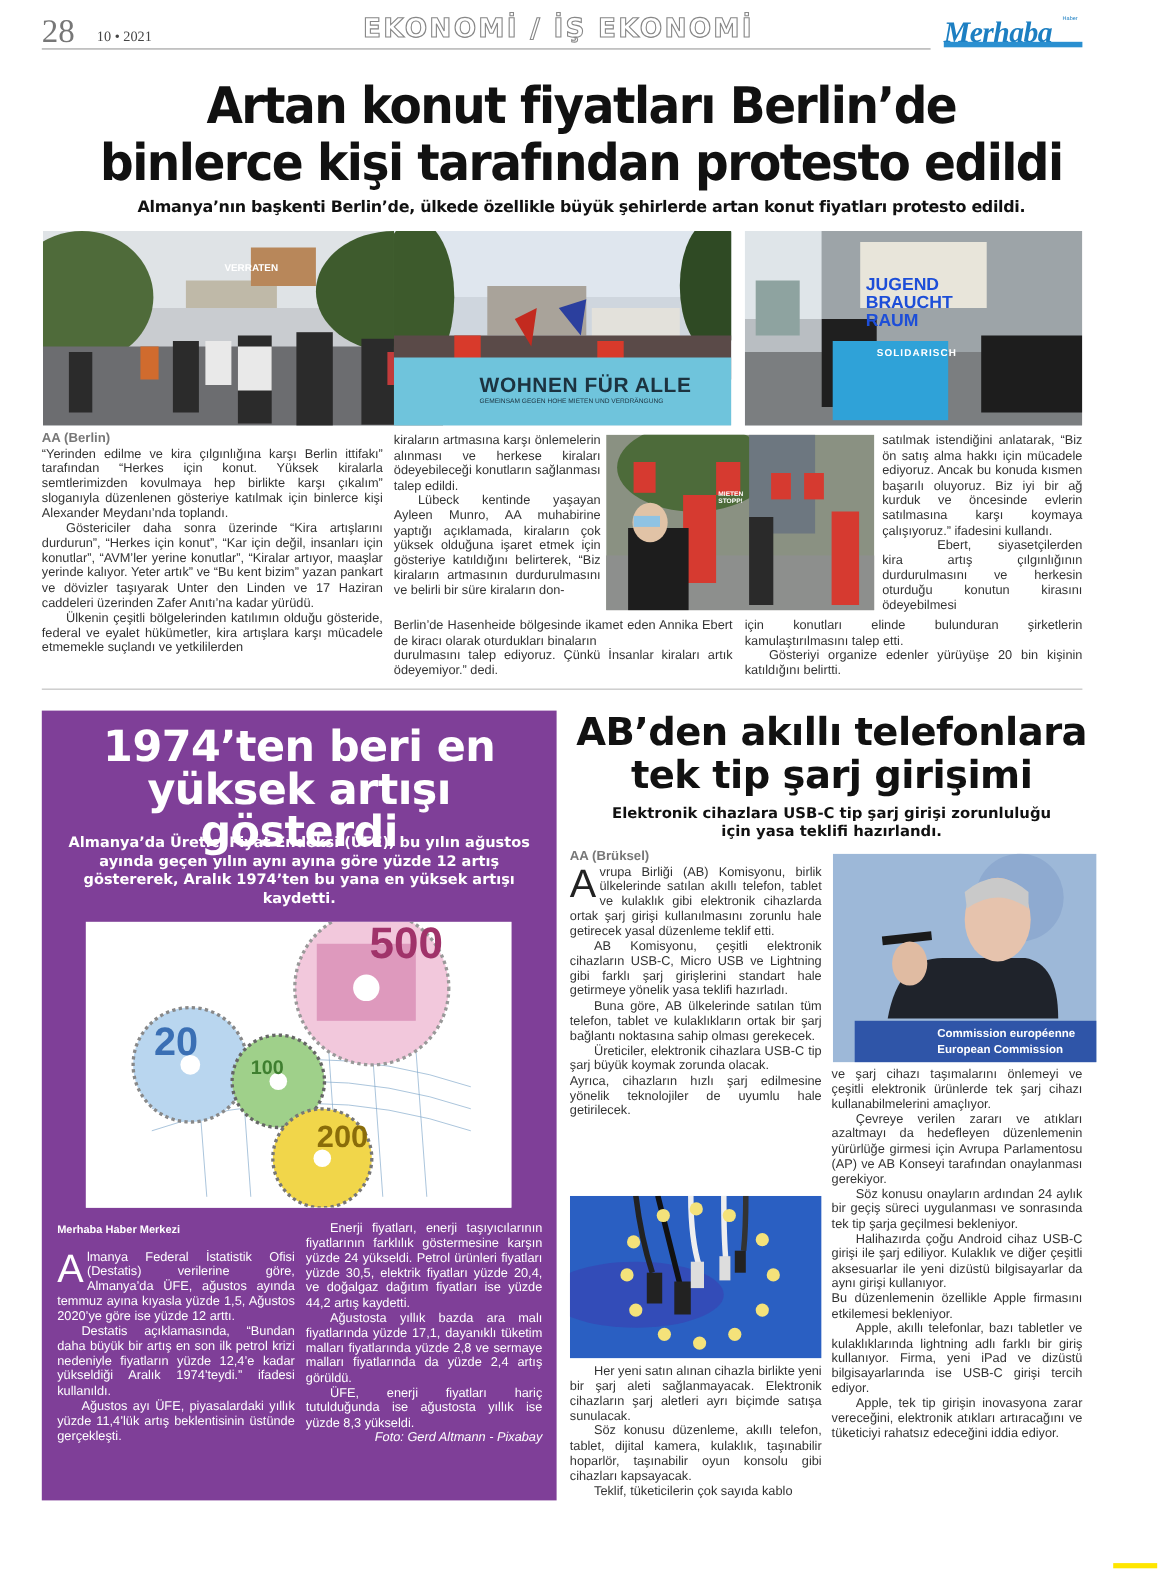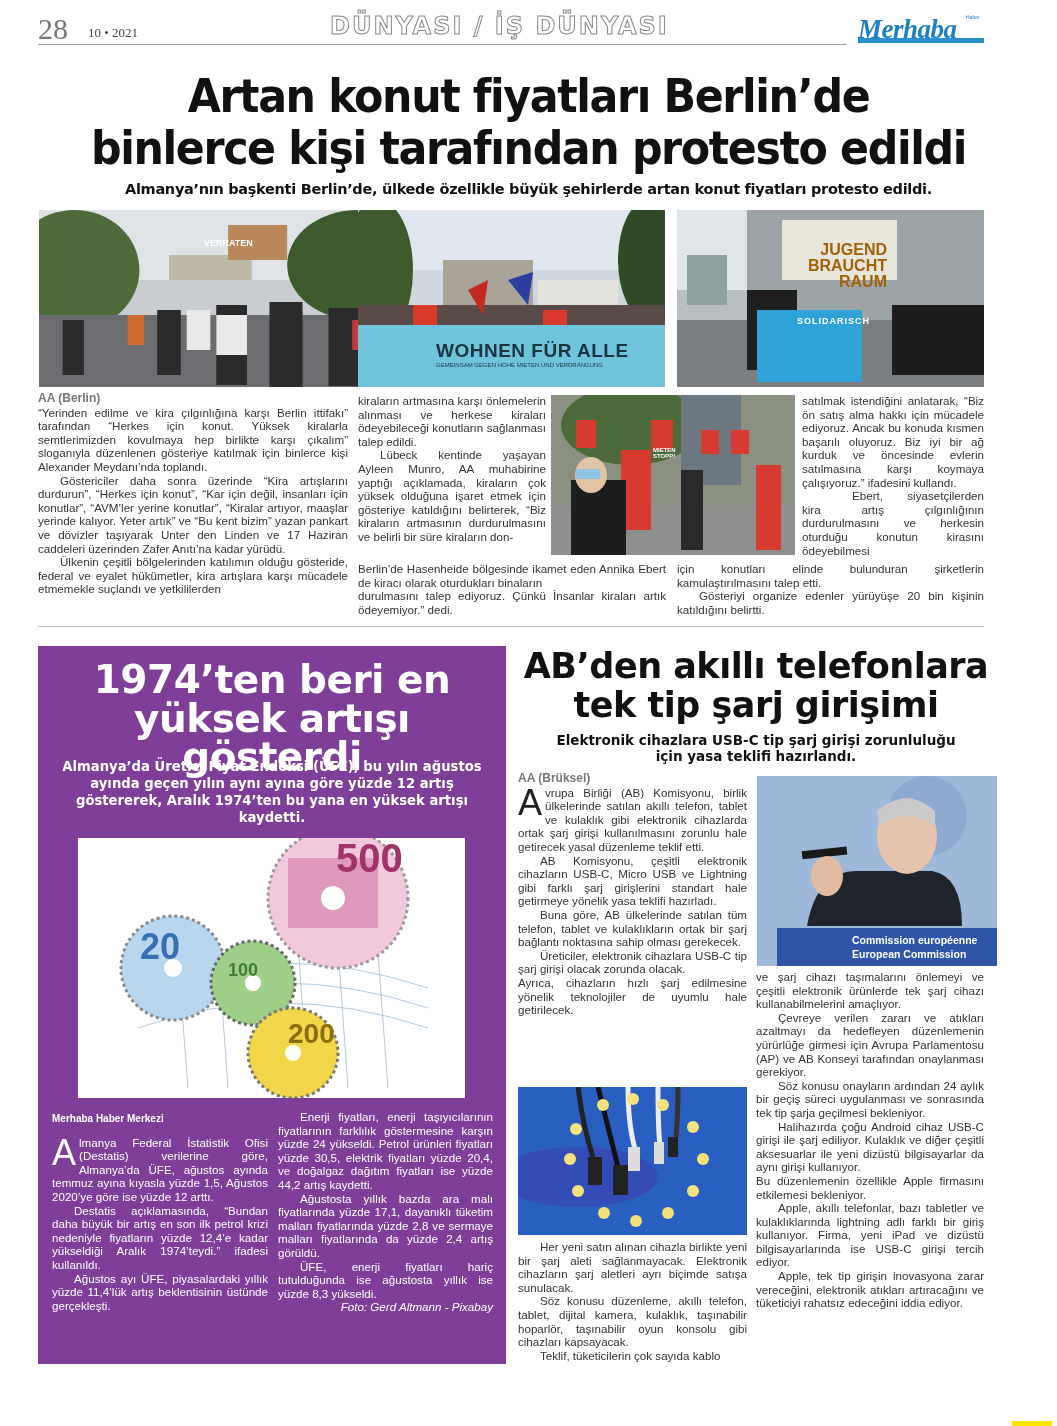--- a/index.html
+++ b/index.html
@@ -37,21 +37,21 @@
   
   .h2{left:512px;width:488px;text-align:center;font-family:"DejaVu Sans",sans-serif;font-weight:bold;font-size:35px;line-height:40px;color:#111;letter-spacing:-0.5px;}
   .h2-sub{left:512px;width:488px;text-align:center;font-family:"DejaVu Sans",sans-serif;font-weight:bold;font-size:13.5px;line-height:16px;color:#111;}
   .yellow{left:1012px;top:1421px;width:40px;height:5px;background:#ffe600;}
 </style>
 </head>
 <body>
 
 <div class="abs pg-num">28</div>
 <div class="abs pg-date">10 • 2021</div>
-<div class="abs section-title">DÜNYASI / İŞ DÜNYASI</div>
+<div class="abs section-title">EKONOMİ / İŞ EKONOMİ</div>
 <div class="abs header-rule"></div>
 <div class="abs logo">Merhaba</div>
 <div class="abs logo-tag">Haber</div>
 <div class="abs logo-bar"></div>
 
 <div class="abs h1" style="top:70px;">Artan konut fiyatları Berlin’de</div>
 <div class="abs h1" style="top:122px;">binlerce kişi tarafından protesto edildi</div>
 <div class="abs h1-sub">Almanya’nın başkenti Berlin’de, ülkede özellikle büyük şehirlerde artan konut fiyatları protesto edildi.</div>
 
 <div class="abs photo" style="left:39px;top:210px;width:364px;height:177px;">
@@ -104,21 +104,21 @@
     <rect width="307" height="177" fill="#b9bec2"></rect>
     <rect width="70" height="80" fill="#dfe5e9"></rect>
     <rect x="70" y="0" width="237" height="110" fill="#9da4a8"></rect>
     <rect x="10" y="45" width="40" height="50" fill="#8ea3a0"></rect>
     <rect x="105" y="10" width="115" height="60" fill="#e8e5da"></rect>
     <rect x="0" y="110" width="307" height="67" fill="#7b7e80"></rect>
     <rect x="70" y="80" width="50" height="80" fill="#1f1f1f"></rect>
     <rect x="80" y="100" width="105" height="72" fill="#2fa2d8"></rect>
     <rect x="215" y="95" width="92" height="70" fill="#1d1d1d"></rect>
   </svg>
-  <div class="abs" style="left:110px;top:32px;font-size:16px;font-weight:bold;color:#a16207;width:100px;line-height:16px;text-align:right;">JUGEND BRAUCHT RAUM</div>
+  <div class="abs" style="left:110px;top:42px;font-size:16px;font-weight:bold;color:#1d4ed8;width:100px;line-height:16px;">JUGEND BRAUCHT RAUM</div>
   <div class="abs" style="left:120px;top:106px;font-size:9px;font-weight:bold;color:#fff;letter-spacing:1px;">SOLIDARISCH</div>
 </div>
 
 <div class="abs txt" style="left:38px;top:392px;width:310px;">
   <div class="byline">AA (Berlin)</div>
   <p>“Yerinden edilme ve kira çılgınlığına karşı Berlin ittifakı” tarafından “Herkes için konut. Yüksek kiralarla semtlerimizden kovulmaya hep birlikte karşı çıkalım” sloganıyla düzenlenen gösteriye katılmak için binlerce kişi Alexander Meydanı’nda toplandı.</p>
   <p class="ind">Göstericiler daha sonra üzerinde “Kira artışlarını durdurun”, “Herkes için konut”, “Kar için değil, insanları için konutlar”, “AVM’ler yerine konutlar”, “Kiralar artıyor, maaşlar yerinde kalıyor. Yeter artık” ve “Bu kent bizim” yazan pankart ve dövizler taşıyarak Unter den Linden ve 17 Haziran caddeleri üzerinden Zafer Anıtı’na kadar yürüdü.</p>
   <p class="ind">Ülkenin çeşitli bölgelerinden katılımın olduğu gösteride, federal ve eyalet hükümetler, kira artışlara karşı mücadele etmemekle suçlandı ve yetkililerden</p>
 </div>
 
@@ -218,21 +218,21 @@
 <div class="abs h2" style="top:646px;">AB’den akıllı telefonlara</div>
 <div class="abs h2" style="top:685px;">tek tip şarj girişimi</div>
 <div class="abs h2-sub" style="top:732px;">Elektronik cihazlara USB-C tip şarj girişi zorunluluğu</div>
 <div class="abs h2-sub" style="top:748px;">için yasa teklifi hazırlandı.</div>
 
 <div class="abs txt" style="left:518px;top:772px;width:229px;">
   <div class="byline">AA (Brüksel)</div>
   <p><span class="dropcap" style="color:#222;">A</span><span>vrupa Birliği (AB) Komisyonu, birlik ülkelerinde satılan akıllı telefon, tablet ve kulaklık gibi elektronik cihazlarda ortak şarj girişi kullanılmasını zorunlu hale getirecek yasal düzenleme teklif etti.</span></p>
   <p class="ind">AB Komisyonu, çeşitli elektronik cihazların USB-C, Micro USB ve Lightning gibi farklı şarj girişlerini standart hale getirmeye yönelik yasa teklifi hazırladı.</p>
   <p class="ind">Buna göre, AB ülkelerinde satılan tüm telefon, tablet ve kulaklıkların ortak bir şarj bağlantı noktasına sahip olması gerekecek.</p>
-  <p class="ind">Üreticiler, elektronik cihazlara USB-C tip şarj girişi olacak zorunda olacak.</p>
+  <p class="ind">Üreticiler, elektronik cihazlara USB-C tip şarj büyük koymak zorunda olacak.</p>
   <p>Ayrıca, cihazların hızlı şarj edilmesine yönelik teknolojiler de uyumlu hale getirilecek.</p>
 </div>
 
 <div class="abs photo" style="left:757px;top:776px;width:240px;height:190px;">
   <svg viewBox="0 0 240 190" preserveAspectRatio="none">
     <rect width="240" height="190" fill="#9db8d8"></rect>
     <circle cx="170" cy="40" r="40" fill="#8eaad0"></circle>
     <path d="M50 150 Q60 95 100 95 L175 95 Q205 100 205 150 Z" fill="#1f232b"></path>
     <ellipse cx="150" cy="60" rx="30" ry="38" fill="#e6c3ad"></ellipse>
     <path d="M120 35 Q150 10 178 35 L178 50 Q150 30 122 50 Z" fill="#c9c9c9"></path>

